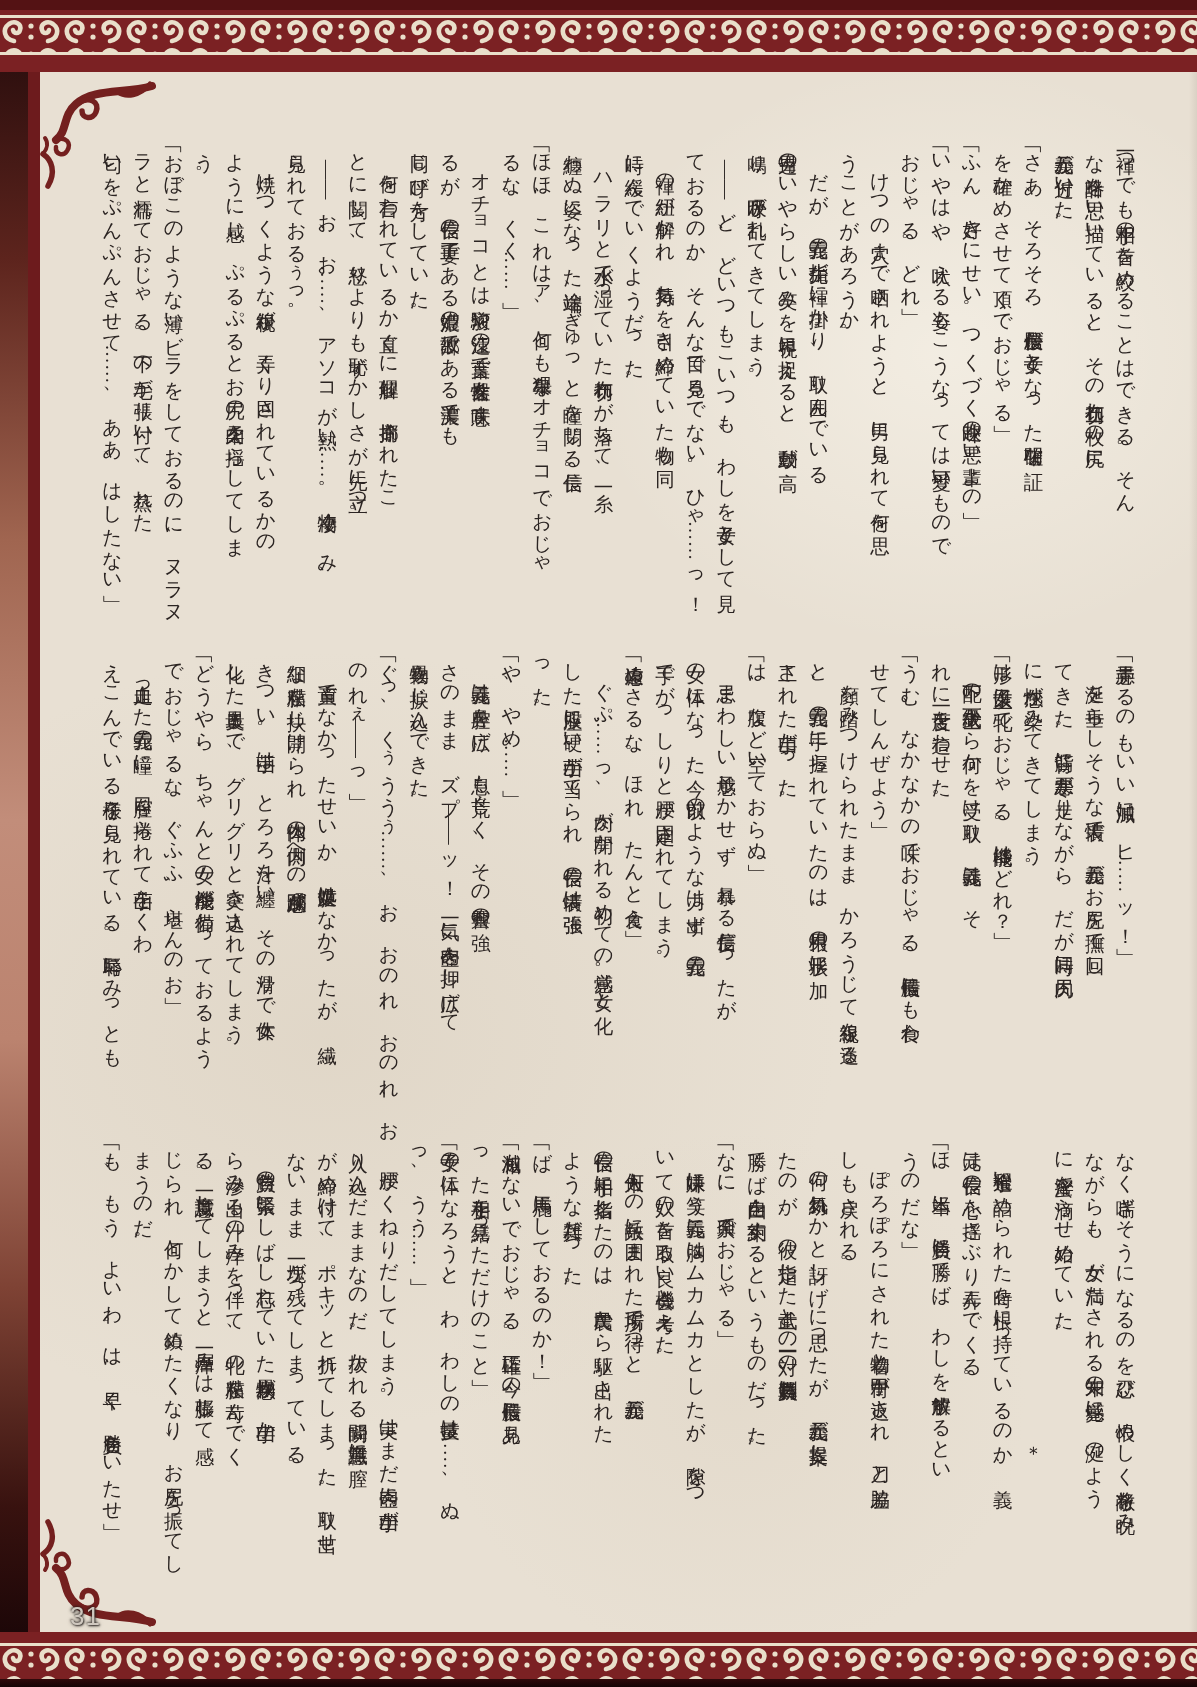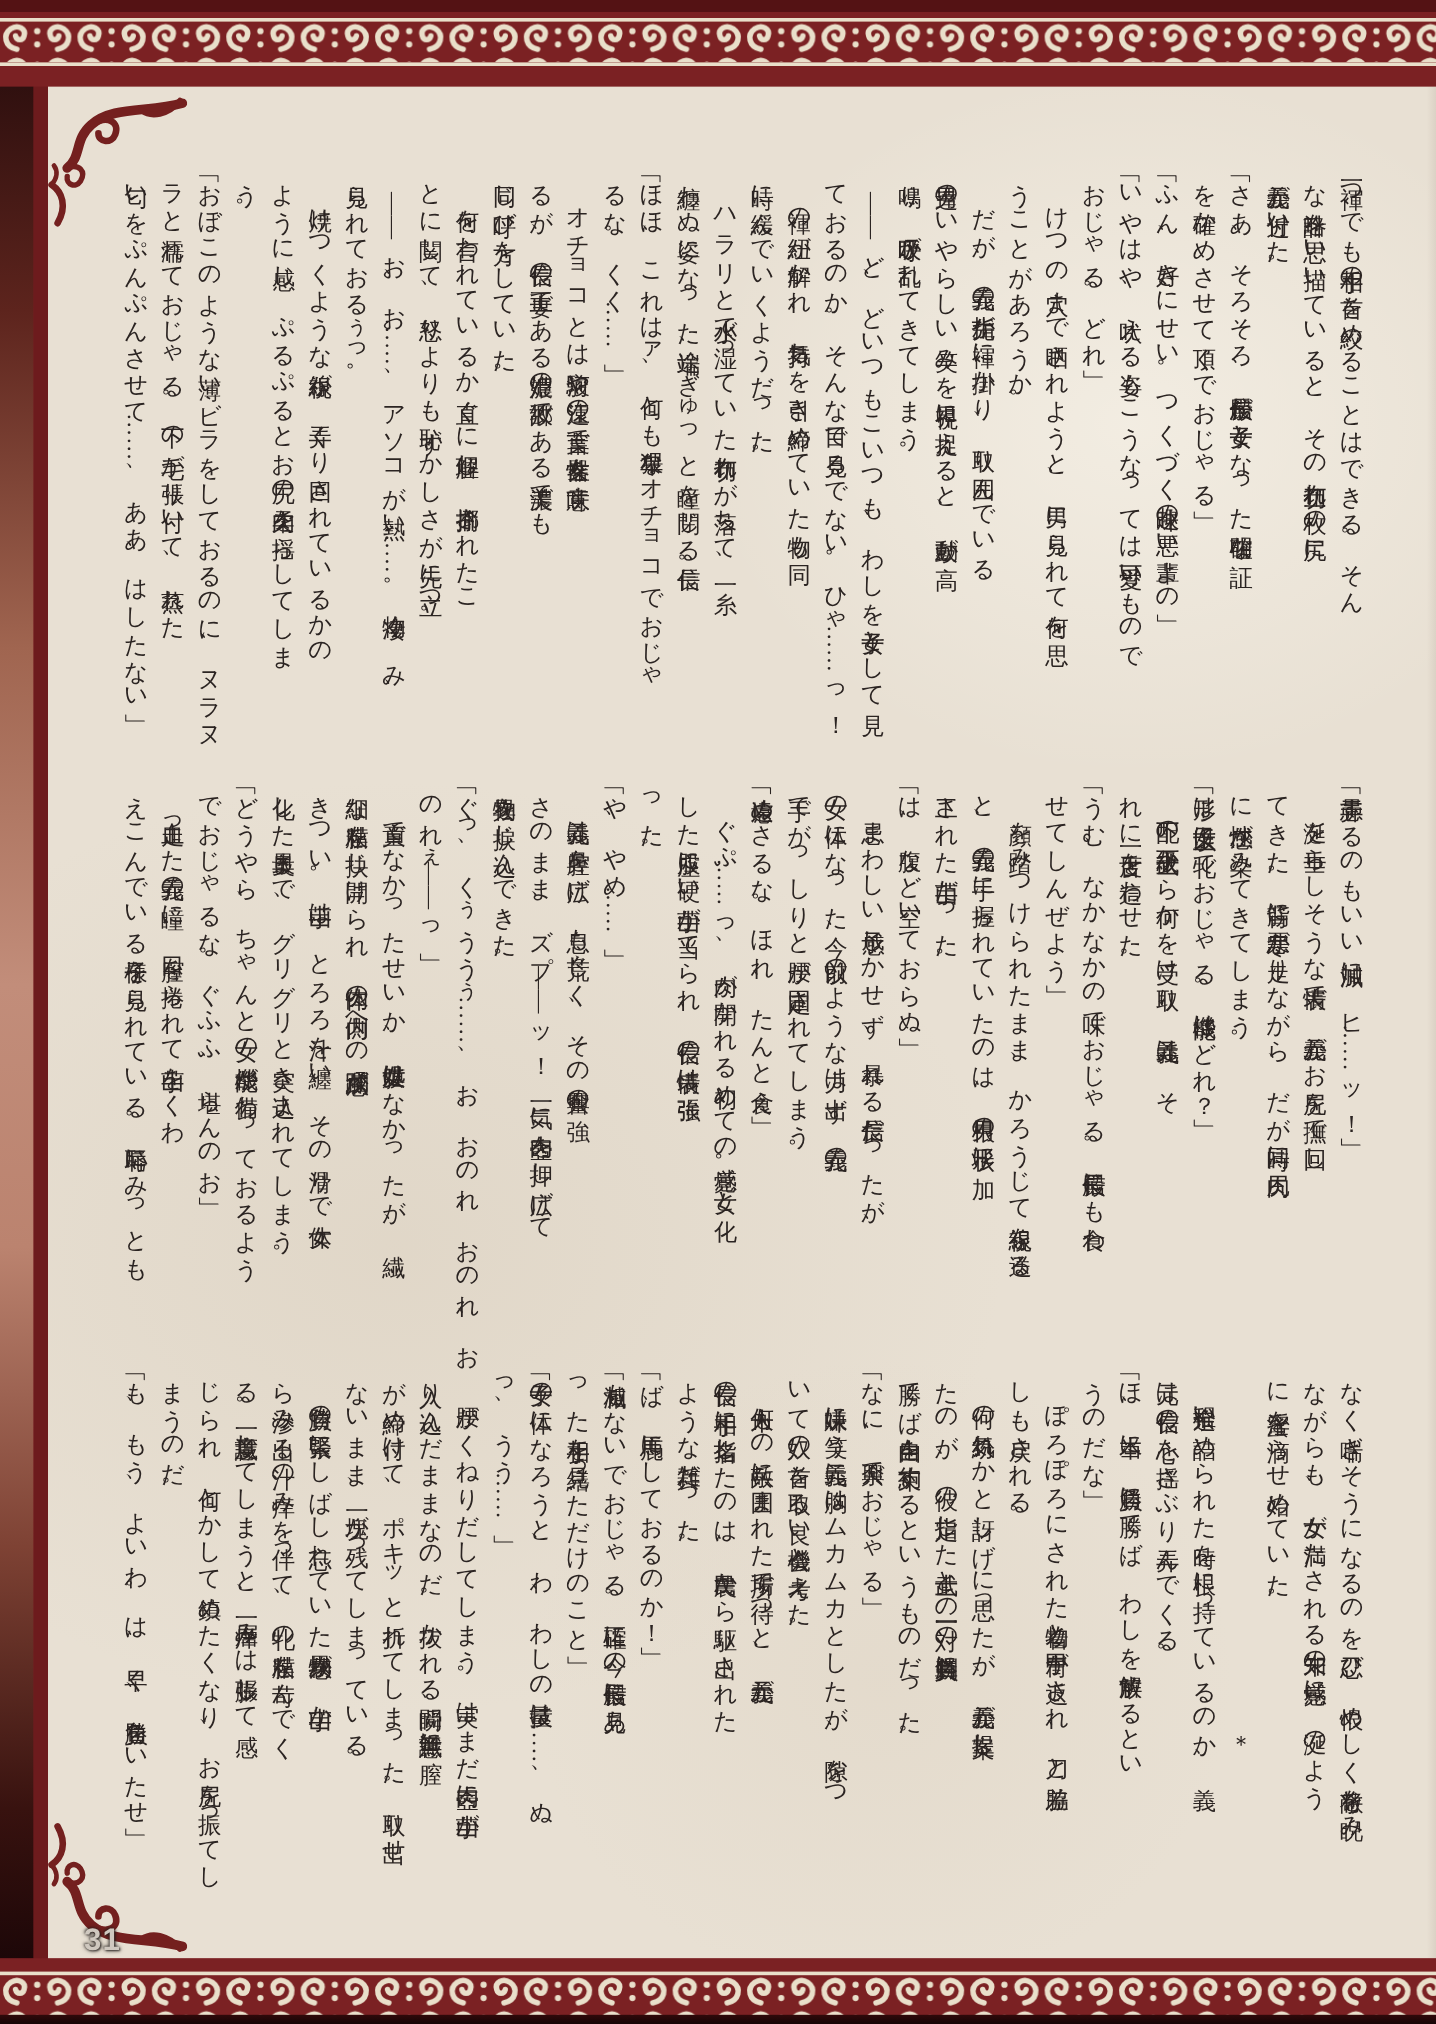--- a/index.html
+++ b/index.html
@@ -66,21 +66,21 @@
   .tblock.b-top    { top:140px; }
   .tblock.b-middle { top:650px; }
   .tblock.b-bottom { top:1138px; }
   .tcol { white-space:nowrap; }
   .tcol.break-col { padding-top:295px; }
 
   
   .page-num {
     position:absolute; left:70px; top:1601px;
     font-family:"Liberation Sans","DejaVu Sans",sans-serif;
-    font-weight:bold; font-size:26px; letter-spacing:1px;
+    font-weight:normal; font-size:26px; letter-spacing:1px;
     color:#cfc8bf;
     text-shadow:1px 1px 2px rgba(35,30,28,0.9), -1px -1px 2px rgba(35,30,28,0.55), 0 0 4px rgba(40,35,32,0.6);
   }
 </style>
 </head>
 <body>
 
 <div class="paper"></div>
 
 <div class="spine"></div>

